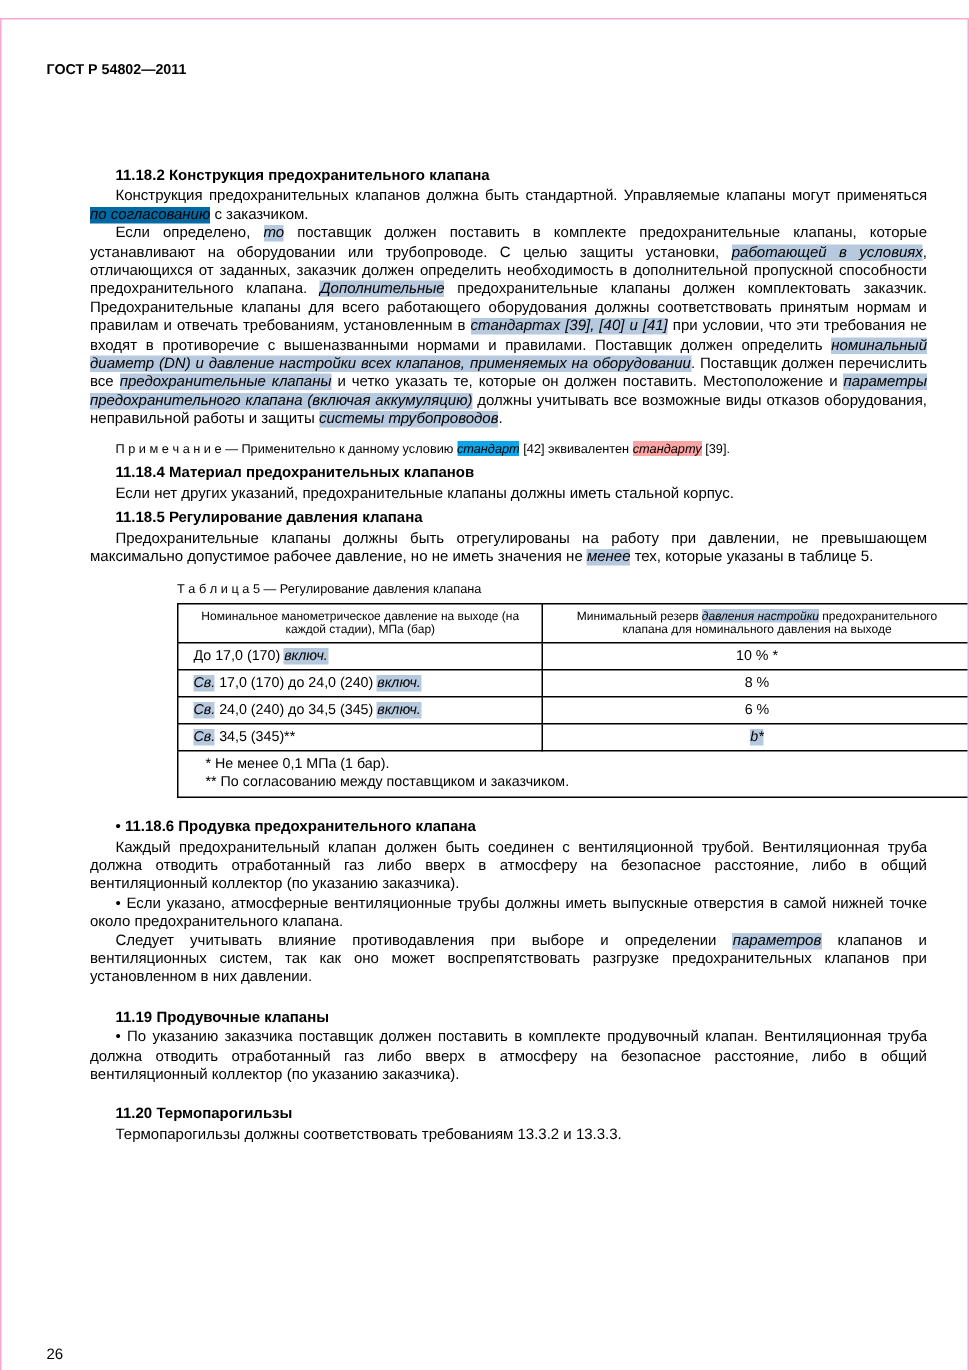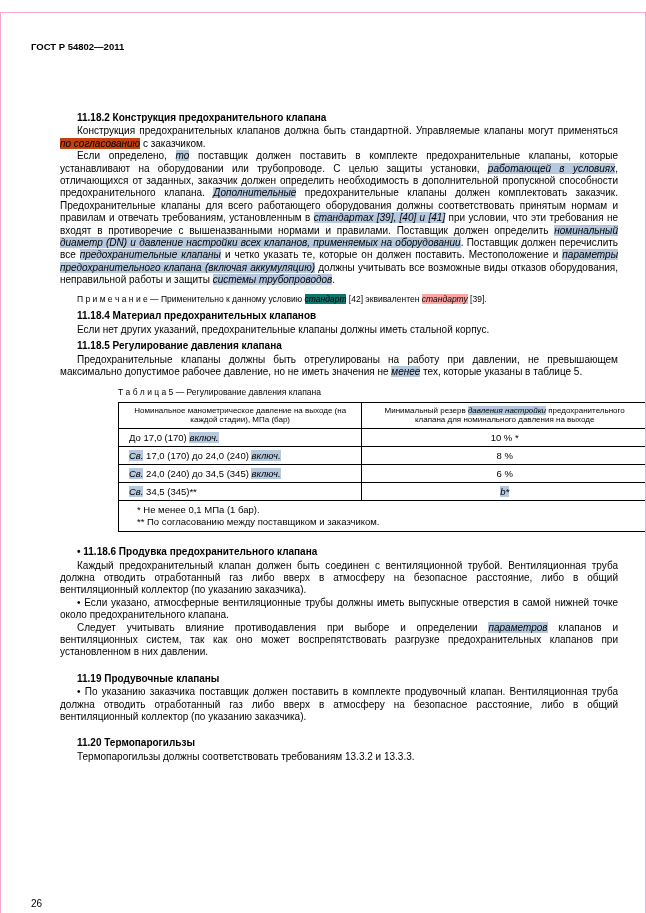--- a/index.html
+++ b/index.html
@@ -100,23 +100,23 @@
   }
   .footnote-line { text-indent: 10px; }
 </style>
 </head>
 <body>
 
 <div class="page">
   <div class="doc-header">ГОСТ Р 54802—2011</div>
   <div class="content">
       <p class="heading"><span>11.18.2 Конструкция предохранительного клапана</span></p>
-      <p class="para"><span>Конструкция предохранительных клапанов должна быть стандартной. Управляемые клапаны могут применяться </span><span class="hl" style="background-color: #c2410c;">по согласованию</span><span> с заказчиком.</span></p>
+      <p class="para"><span>Конструкция предохранительных клапанов должна быть стандартной. Управляемые клапаны могут применяться </span><span class="hl" style="background-color: #0369a1;">по согласованию</span><span> с заказчиком.</span></p>
       <p class="para"><span>Если определено, </span><span class="hl" style="background-color: rgb(183, 201, 222);">то</span><span> поставщик должен поставить в комплекте предохранительные клапаны, которые устанавливают на оборудовании или трубопроводе. С целью защиты установки, </span><span class="hl" style="background-color: rgb(183, 201, 222);">работающей в условиях</span><span>, отличающихся от заданных, заказчик должен определить необходимость в дополнительной пропускной способности предохранительного клапана. </span><span class="hl" style="background-color: rgb(183, 201, 222);">Дополнительные</span><span> предохранительные клапаны должен комплектовать заказчик. Предохранительные клапаны для всего работающего оборудования должны соответствовать принятым нормам и правилам и отвечать требованиям, установленным в </span><span class="hl" style="background-color: rgb(183, 201, 222);">стандартах [39], [40] и [41]</span><span> при условии, что эти требования не входят в противоречие с вышеназванными нормами и правилами. Поставщик должен определить </span><span class="hl" style="background-color: rgb(183, 201, 222);">номинальный диаметр (DN) и давление настройки всех клапанов, применяемых на оборудовании</span><span>. Поставщик должен перечислить все </span><span class="hl" style="background-color: rgb(183, 201, 222);">предохранительные клапаны</span><span> и четко указать те, которые он должен поставить. Местоположение и </span><span class="hl" style="background-color: rgb(183, 201, 222);">параметры предохранительного клапана (включая аккумуляцию)</span><span> должны учитывать все возможные виды отказов оборудования, неправильной работы и защиты </span><span class="hl" style="background-color: rgb(183, 201, 222);">системы трубопроводов</span><span>.</span></p>
-      <p class="note"><span>П р и м е ч а н и е — Применительно к данному условию </span><span class="hl" style="background-color: #0f766e; text-align: center;">стандарт</span><span> [42] эквивалентен </span><span class="hl" style="background-color: #fca5a5;">стандарту</span><span> [39].</span></p>
+      <p class="note"><span>П р и м е ч а н и е — Применительно к данному условию </span><span class="hl" style="background-color: #0ea5e9; text-align: center;">стандарт</span><span> [42] эквивалентен </span><span class="hl" style="background-color: #fca5a5;">стандарту</span><span> [39].</span></p>
       <p class="heading"><span>11.18.4 Материал предохранительных клапанов</span></p>
       <p class="para"><span>Если нет других указаний, предохранительные клапаны должны иметь стальной корпус.</span></p>
       <p class="heading"><span>11.18.5 Регулирование давления клапана</span></p>
       <p class="para"><span>Предохранительные клапаны должны быть отрегулированы на работу при давлении, не превышающем максимально допустимое рабочее давление, но не иметь значения не </span><span class="hl" style="background-color: rgb(183, 201, 222);">менее</span><span> тех, которые указаны в таблице 5.</span></p>
       <div class="table-wrap">
         <p class="table-caption">Т а б л и ц а  5 — Регулирование давления клапана</p>
         <table class="gost">
           <thead>
             <tr>
               <th><span>Номинальное манометрическое давление на выходе (на каждой стадии), МПа (бар)</span></th>

